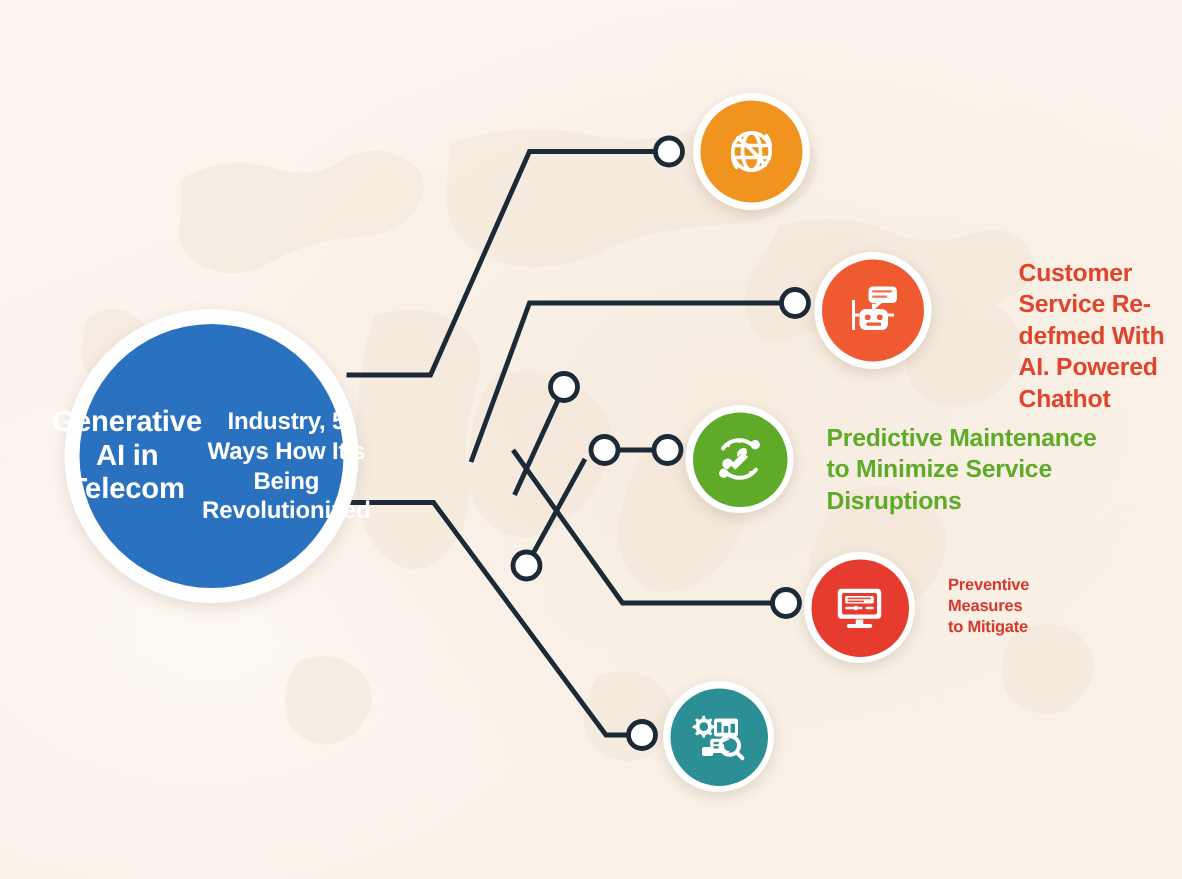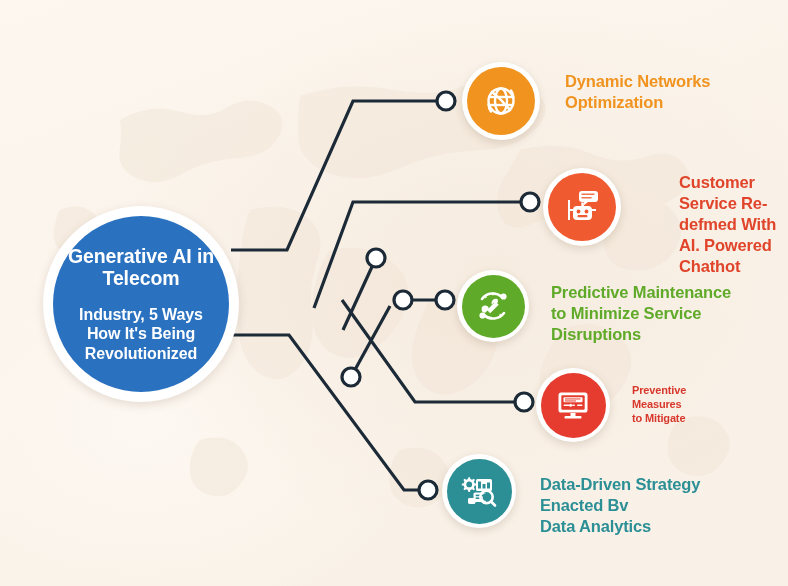--- a/index.html
+++ b/index.html
@@ -56,21 +56,21 @@
     display: flex;
     align-items: center;
     justify-content: center;
   }
   .hub-inner {
     width: 176px;
     height: 176px;
     border-radius: 50%;
     background: #2a71c0;
     display: flex;
-    flex-direction: column;
+    flex-direction: row;
     align-items: center;
     justify-content: center;
     text-align: center;
     box-sizing: border-box;
     padding: 0 10px;
   }
   .hub-title {
     color: #ffffff;
     font-size: 19.5px;
     font-weight: 700;
@@ -185,22 +185,20 @@
           <ellipse cx="20" cy="20" rx="6" ry="12.5"></ellipse>
           <path d="M7.8 16 H32.2"></path>
           <path d="M7.8 24 H32.2"></path>
         </g>
         <path d="M11 11 Q20 18 29 29" fill="none" stroke="#ffffff" stroke-width="2.6" stroke-linecap="round"></path>
         <path d="M30 9.5 a13 13 0 0 1 2.5 7" fill="none" stroke="#ffffff" stroke-width="2.4" stroke-linecap="round"></path>
         <path d="M10 30.5 a13 13 0 0 1 -2.5 -7" fill="none" stroke="#ffffff" stroke-width="2.4" stroke-linecap="round"></path>
       </svg>
     </div>
   </div>
-  <div class="label" style="left:565px; top:71px; width:215px; font-size:16.5px; color:#f0931f;">Dynamic Networks
-Optimization</div>
 
   <div class="bubble" style="left:543px; top:168px; width:78px; height:78px;">
     <div class="bubble-disc" style="width:68px; height:68px; background:#ef5a30;">
       <svg width="42" height="42" viewBox="0 0 42 42">
         <g fill="#ffffff">
           <rect x="18" y="5" width="19" height="11" rx="3"></rect>
           <path d="M23 16 l-1 4 l5 -4z"></path>
           <rect x="12" y="20" width="19" height="14" rx="4"></rect>
           <rect x="20.3" y="16.5" width="2.4" height="4"></rect>
         </g>
@@ -298,17 +296,14 @@
           <rect x="16.7" y="26.4" width="6" height="1.6"></rect>
         </g>
         <g fill="none" stroke="#ffffff" stroke-width="2.6">
           <circle cx="27.5" cy="26" r="6.2"></circle>
           <path d="M32 30.5 L36 34.5" stroke-linecap="round"></path>
         </g>
         <circle cx="27.5" cy="26" r="3.9" fill="#2b8f95"></circle>
       </svg>
     </div>
   </div>
-  <div class="label" style="left:540px; top:474px; width:240px; font-size:16.5px; color:#2b8f95;">Data-Driven Strategy
-Enacted Bv
-Data Analytics</div>
 
 </div>
 
 </body></html>

